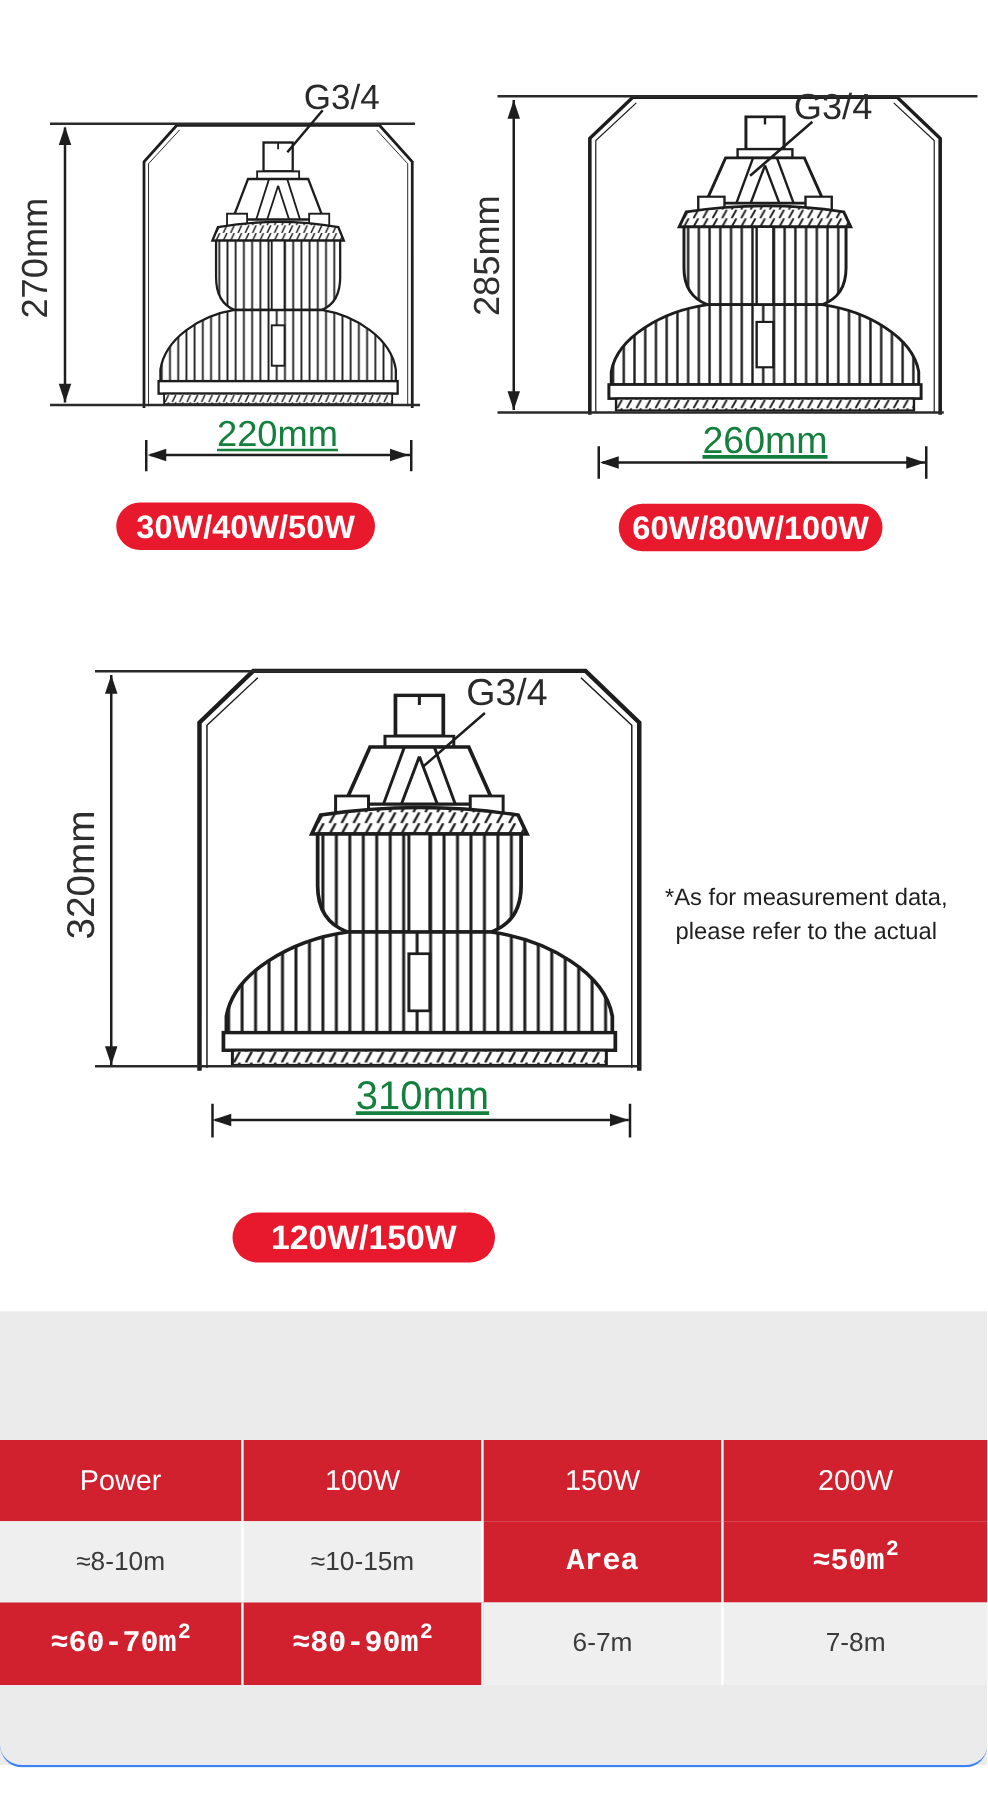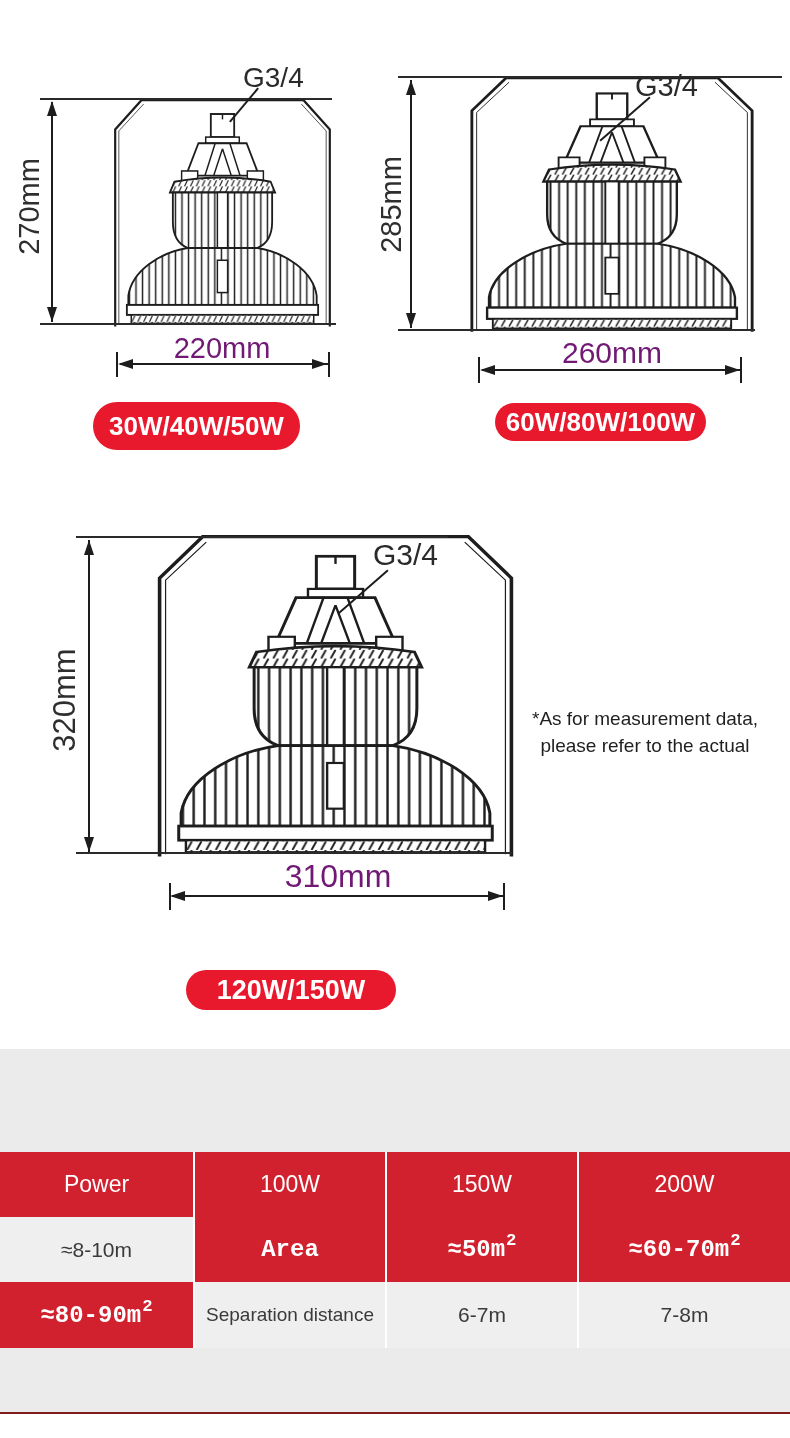--- a/index.html
+++ b/index.html
@@ -9,35 +9,35 @@
   .hline{position:absolute;height:2px;background:#1d1d1d;}
   .hline-thin{position:absolute;height:1.5px;background:#2a2a2a;}
   .vline{position:absolute;width:2px;background:#1d1d1d;}
   .arr{position:absolute;width:0;height:0;}
   .arr-up{border-left:5px solid transparent;border-right:5px solid transparent;border-bottom:15px solid #1d1d1d;}
   .arr-down{border-left:5px solid transparent;border-right:5px solid transparent;border-top:15px solid #1d1d1d;}
   .arr-left{border-top:5px solid transparent;border-bottom:5px solid transparent;border-right:15px solid #1d1d1d;}
   .arr-right{border-top:5px solid transparent;border-bottom:5px solid transparent;border-left:15px solid #1d1d1d;}
   .leader{position:absolute;height:0;border-top:2px solid #1d1d1d;}
   .vlabel{position:absolute;text-align:center;transform:rotate(-90deg);color:#2e2e2e;}
-  .dlabel{position:absolute;text-align:center;color:#701a75;}
+  .dlabel{position:absolute;text-align:center;color:#15803d;text-decoration:underline;}
   .g34{position:absolute;color:#2a2a2a;}
   .badge{position:absolute;background:#e8192c;color:#ffffff;font-weight:700;border-radius:999px;
          display:flex;align-items:center;justify-content:center;}
   .lampsvg{position:absolute;}
   
   .note{position:absolute;left:500px;top:705px;width:290px;text-align:center;
         font-size:19px;line-height:27px;color:#1f1f1f;}
   
   .section{position:absolute;left:0;top:1049px;width:790px;height:363px;background:#ebebeb;}
   .sec-title{position:absolute;left:0;top:13px;width:790px;text-align:center;
              font-size:50px;font-weight:700;color:#0e0e0e;}
   .table{position:absolute;left:0;top:103px;width:790px;display:grid;
          grid-template-columns:195px 192px 192px 211px;
-         grid-template-rows:65px 65px 66px 64px;border-bottom:2px solid #7f1d1d;}
+         grid-template-rows:65px 65px 66px 64px;border-bottom:2px solid #3b82f6;border-radius:18px;}
   .cell{display:flex;align-items:center;justify-content:center;background:#efefef;
         font-size:21px;color:#3a3a3a;border-right:2px solid #ffffff;box-sizing:border-box;}
   .cell:nth-child(4n){border-right:none;}
   .cell.red{background:#d2212e;color:#ffffff;font-size:23px;}
   .cell.area{font-weight:600;font-size:24px;font-family:Liberation Mono, monospace;}
   .cell .sup{font-size:0.72em;position:relative;top:-0.5em;margin-left:1px;}
   .cell.small{font-size:19px;}
 </style>
 </head>
 <body>
@@ -87,21 +87,21 @@
     <div class="arr arr-down" style="left:47px;top:307px;"></div>
     <div class="vlabel" style="left:-31px;top:190px;width:120px;font-size:29px;">270mm</div>
     <div class="g34" style="left:243px;top:62px;font-size:28px;">G3/4</div>
     <div class="leader" style="left:222px;top:104px;width:44px;transform:rotate(-50deg);"></div>
     <div class="dlabel" style="left:152px;top:332px;width:140px;font-size:29px;">220mm</div>
     <div class="vline" style="left:116px;top:352px;height:25px;"></div>
     <div class="vline" style="left:328px;top:352px;height:25px;"></div>
     <div class="hline" style="left:120px;top:363px;width:208px;"></div>
     <div class="arr arr-left" style="left:118px;top:359px;"></div>
     <div class="arr arr-right" style="left:312px;top:359px;"></div>
-    <div class="badge" style="left:93px;top:402px;width:207px;height:48px;font-size:26px;">30W/40W/50W</div>
+    <div class="badge" style="left:93px;top:402px;width:207px;height:38px;font-size:26px;">30W/40W/50W</div>
   </div>
 
   <div>
     <svg class="lampsvg" style="left:469px;top:71px;width:286px;height:285px;">
         <use href="#lamp"></use>
       </svg>
     <div class="hline-thin" style="left:398px;top:76px;width:384px;"></div>
     <div class="hline-thin" style="left:398px;top:329px;width:357px;"></div>
     <div class="vline" style="left:410px;top:80px;height:248px;"></div>
     <div class="arr arr-up" style="left:406px;top:80px;"></div>
@@ -146,34 +146,34 @@
 
   <div class="section">
     <div class="table">
 
       <div class="cell red">Power</div>
       <div class="cell red">100W</div>
       <div class="cell red">150W</div>
       <div class="cell red">200W</div>
 
       <div class="cell">≈8-10m</div>
+      <div class="cell">≈10-15m</div>
 
       <div class="cell red area">Area</div>
       <div class="cell red area">
           <span>≈50m</span>
           <span class="sup">2</span>
         </div>
       <div class="cell red area">
           <span>≈60-70m</span>
           <span class="sup">2</span>
         </div>
       <div class="cell red area">
           <span>≈80-90m</span>
           <span class="sup">2</span>
         </div>
 
-      <div class="cell small">Separation distance</div>
       <div class="cell">6-7m</div>
       <div class="cell">7-8m</div>
     </div>
   </div>
 
 </div>
 
 </body></html>

